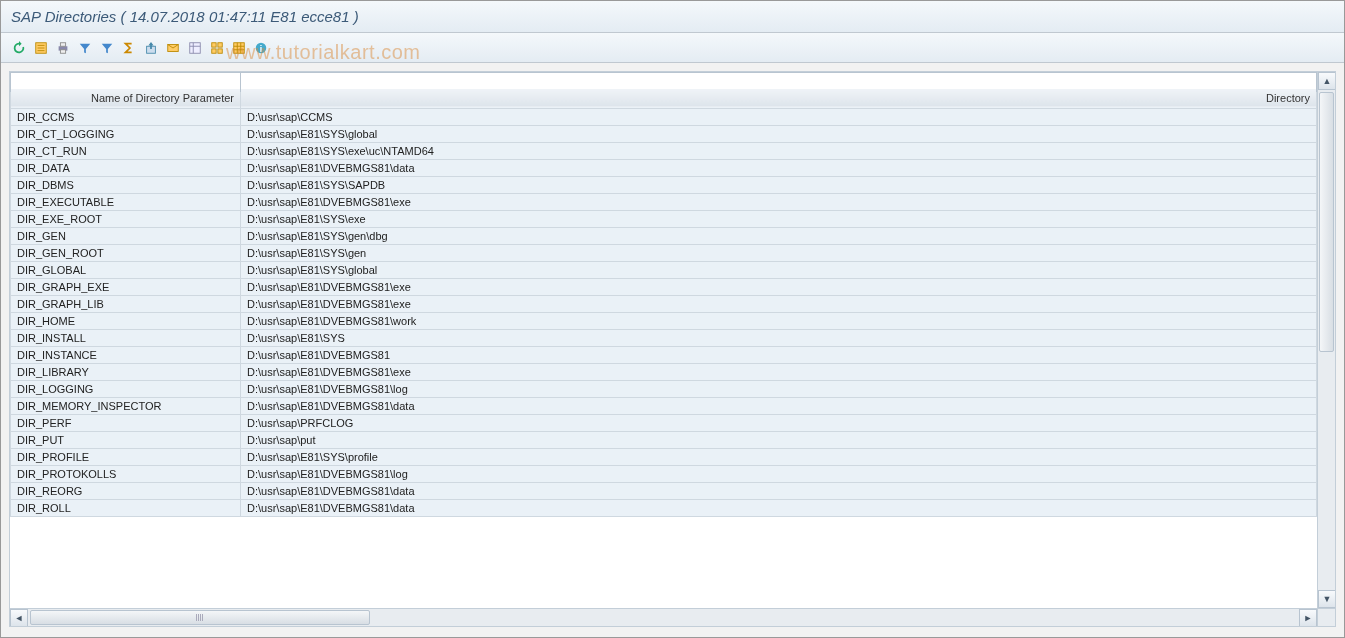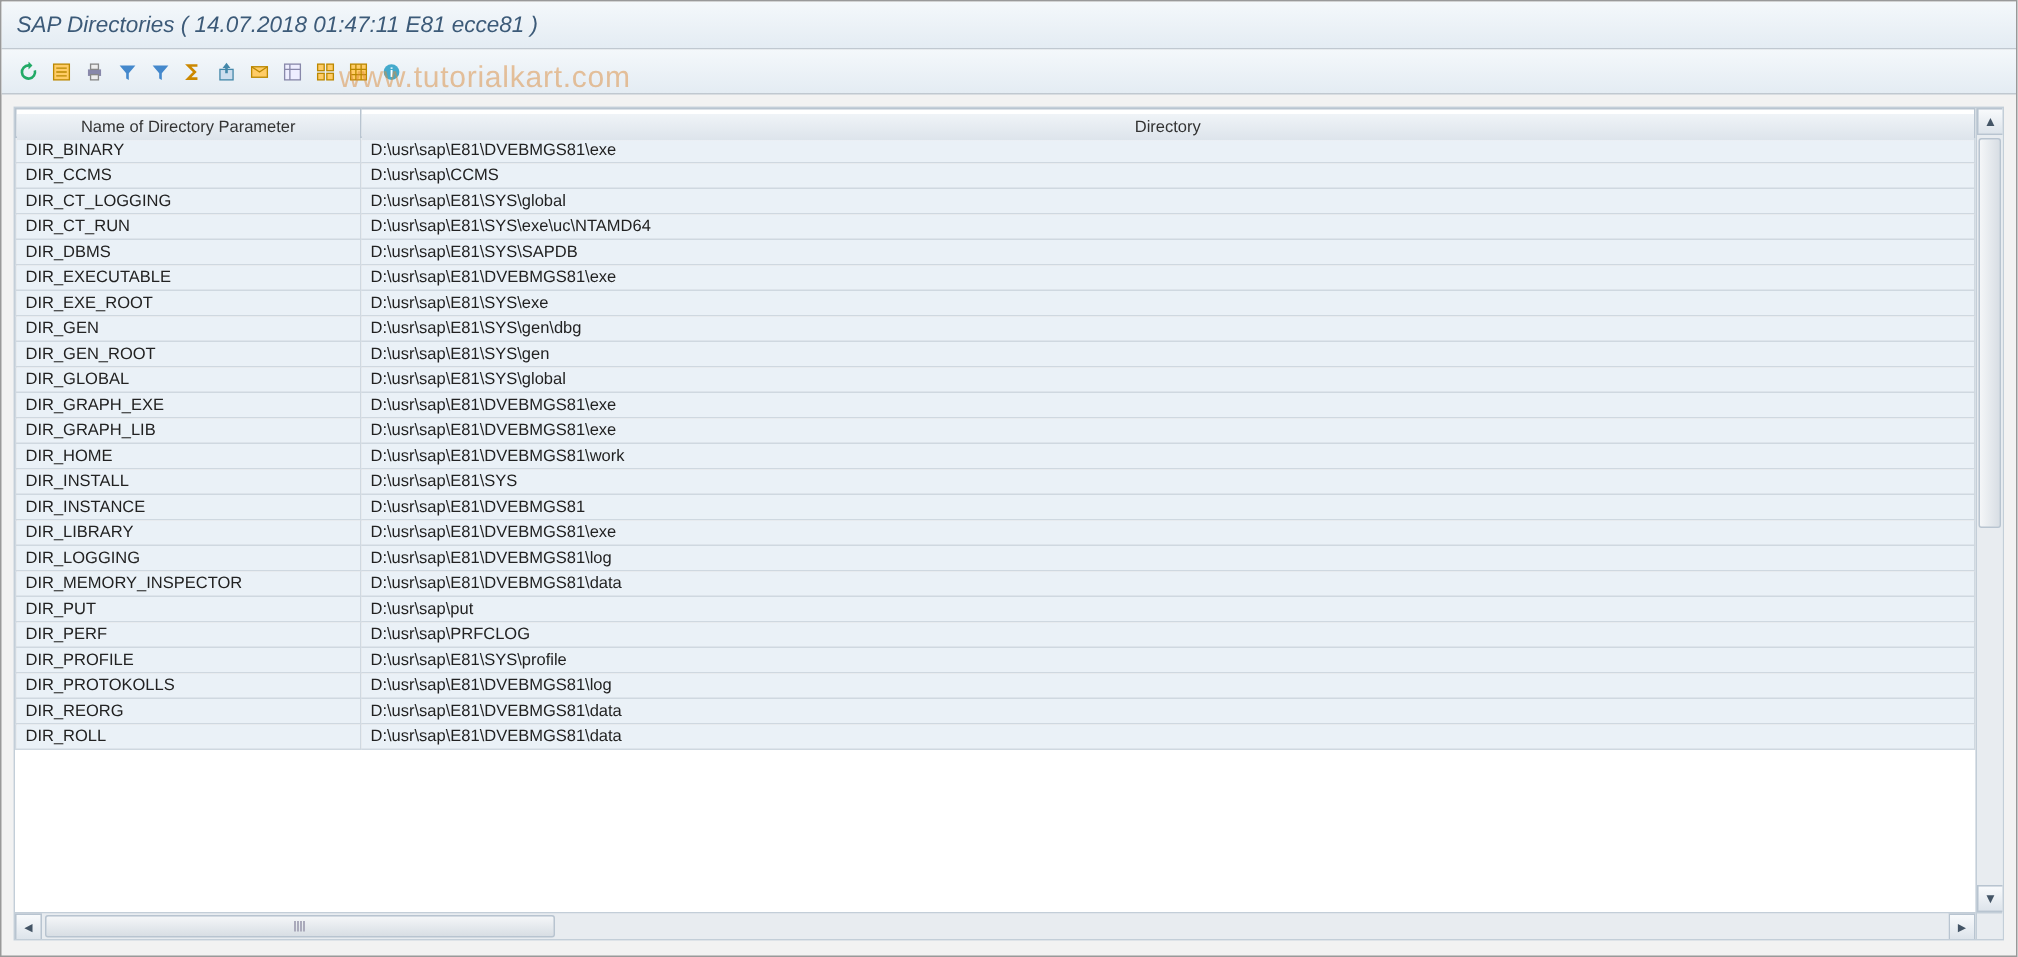--- a/index.html
+++ b/index.html
@@ -62,27 +62,27 @@
     overflow: hidden;
   }
   table.grid {
     border-collapse: collapse;
     width: 100%;
     table-layout: fixed;
   }
   table.grid th {
     background: linear-gradient(to bottom, #f0f4f8, #dde4eb);
     border: 1px solid #b8c4d0;
-    text-align: center;
+    text-align: right;
     font-weight: normal;
     padding: 3px 6px;
     font-size: 11px;
     color: #333;
     position: sticky;
-    top: 3px;
+    top: 16px;
   }
   table.grid td {
     border-left: 1px solid #cfd8e0;
     border-right: 1px solid #cfd8e0;
     border-bottom: 1px solid #cfd8e0;
     padding: 2px 6px;
     font-size: 11px;
     color: #222;
     background: #eaf1f7;
     white-space: nowrap;
@@ -242,20 +242,24 @@
             </tr>
             <tr>
               <td>DIR_CT_LOGGING</td>
               <td>D:\usr\sap\E81\SYS\global</td>
             </tr>
             <tr>
               <td>DIR_CT_RUN</td>
               <td>D:\usr\sap\E81\SYS\exe\uc\NTAMD64</td>
             </tr>
             <tr>
+              <td>DIR_DATA</td>
+              <td>D:\usr\sap\E81\DVEBMGS81\data</td>
+            </tr>
+            <tr>
               <td>DIR_DBMS</td>
               <td>D:\usr\sap\E81\SYS\SAPDB</td>
             </tr>
             <tr>
               <td>DIR_EXECUTABLE</td>
               <td>D:\usr\sap\E81\DVEBMGS81\exe</td>
             </tr>
             <tr>
               <td>DIR_EXE_ROOT</td>
               <td>D:\usr\sap\E81\SYS\exe</td>
@@ -298,26 +302,26 @@
             </tr>
             <tr>
               <td>DIR_LOGGING</td>
               <td>D:\usr\sap\E81\DVEBMGS81\log</td>
             </tr>
             <tr>
               <td>DIR_MEMORY_INSPECTOR</td>
               <td>D:\usr\sap\E81\DVEBMGS81\data</td>
             </tr>
             <tr>
+              <td>DIR_PERF</td>
+              <td>D:\usr\sap\PRFCLOG</td>
+            </tr>
+            <tr>
               <td>DIR_PUT</td>
               <td>D:\usr\sap\put</td>
-            </tr>
-            <tr>
-              <td>DIR_PERF</td>
-              <td>D:\usr\sap\PRFCLOG</td>
             </tr>
             <tr>
               <td>DIR_PROFILE</td>
               <td>D:\usr\sap\E81\SYS\profile</td>
             </tr>
             <tr>
               <td>DIR_PROTOKOLLS</td>
               <td>D:\usr\sap\E81\DVEBMGS81\log</td>
             </tr>
             <tr>

